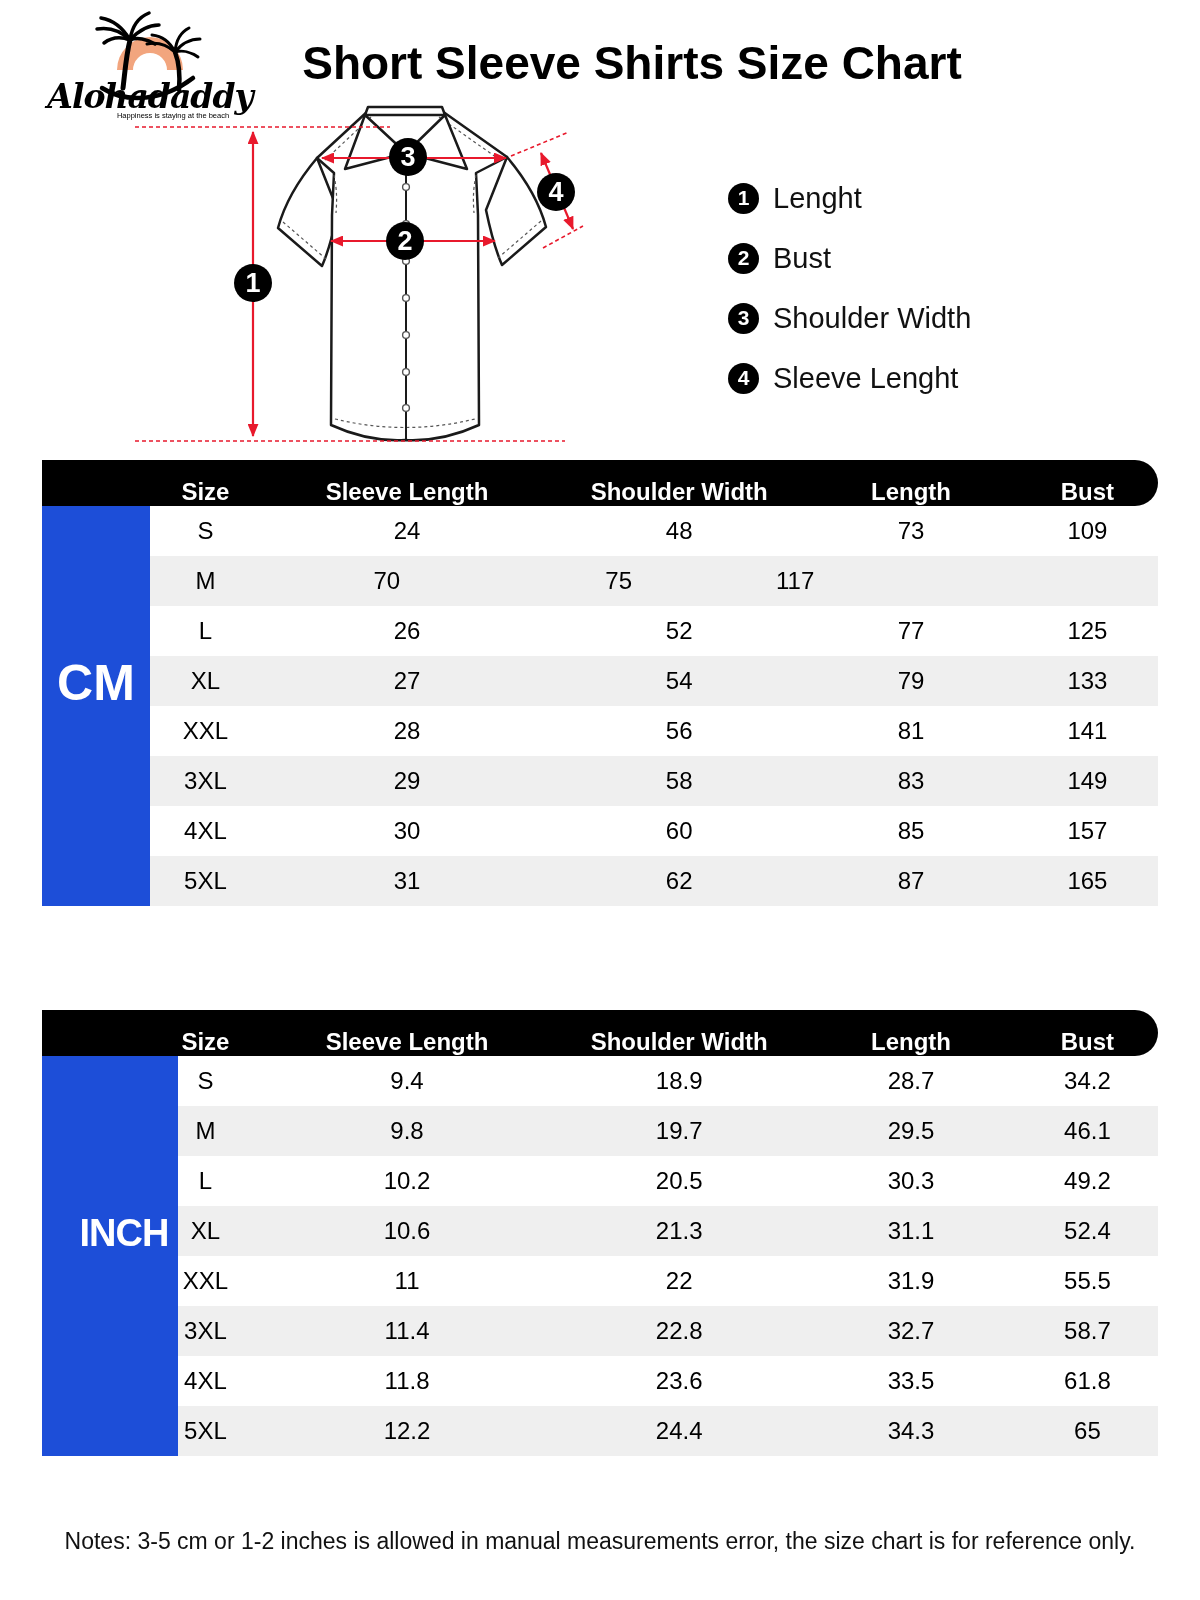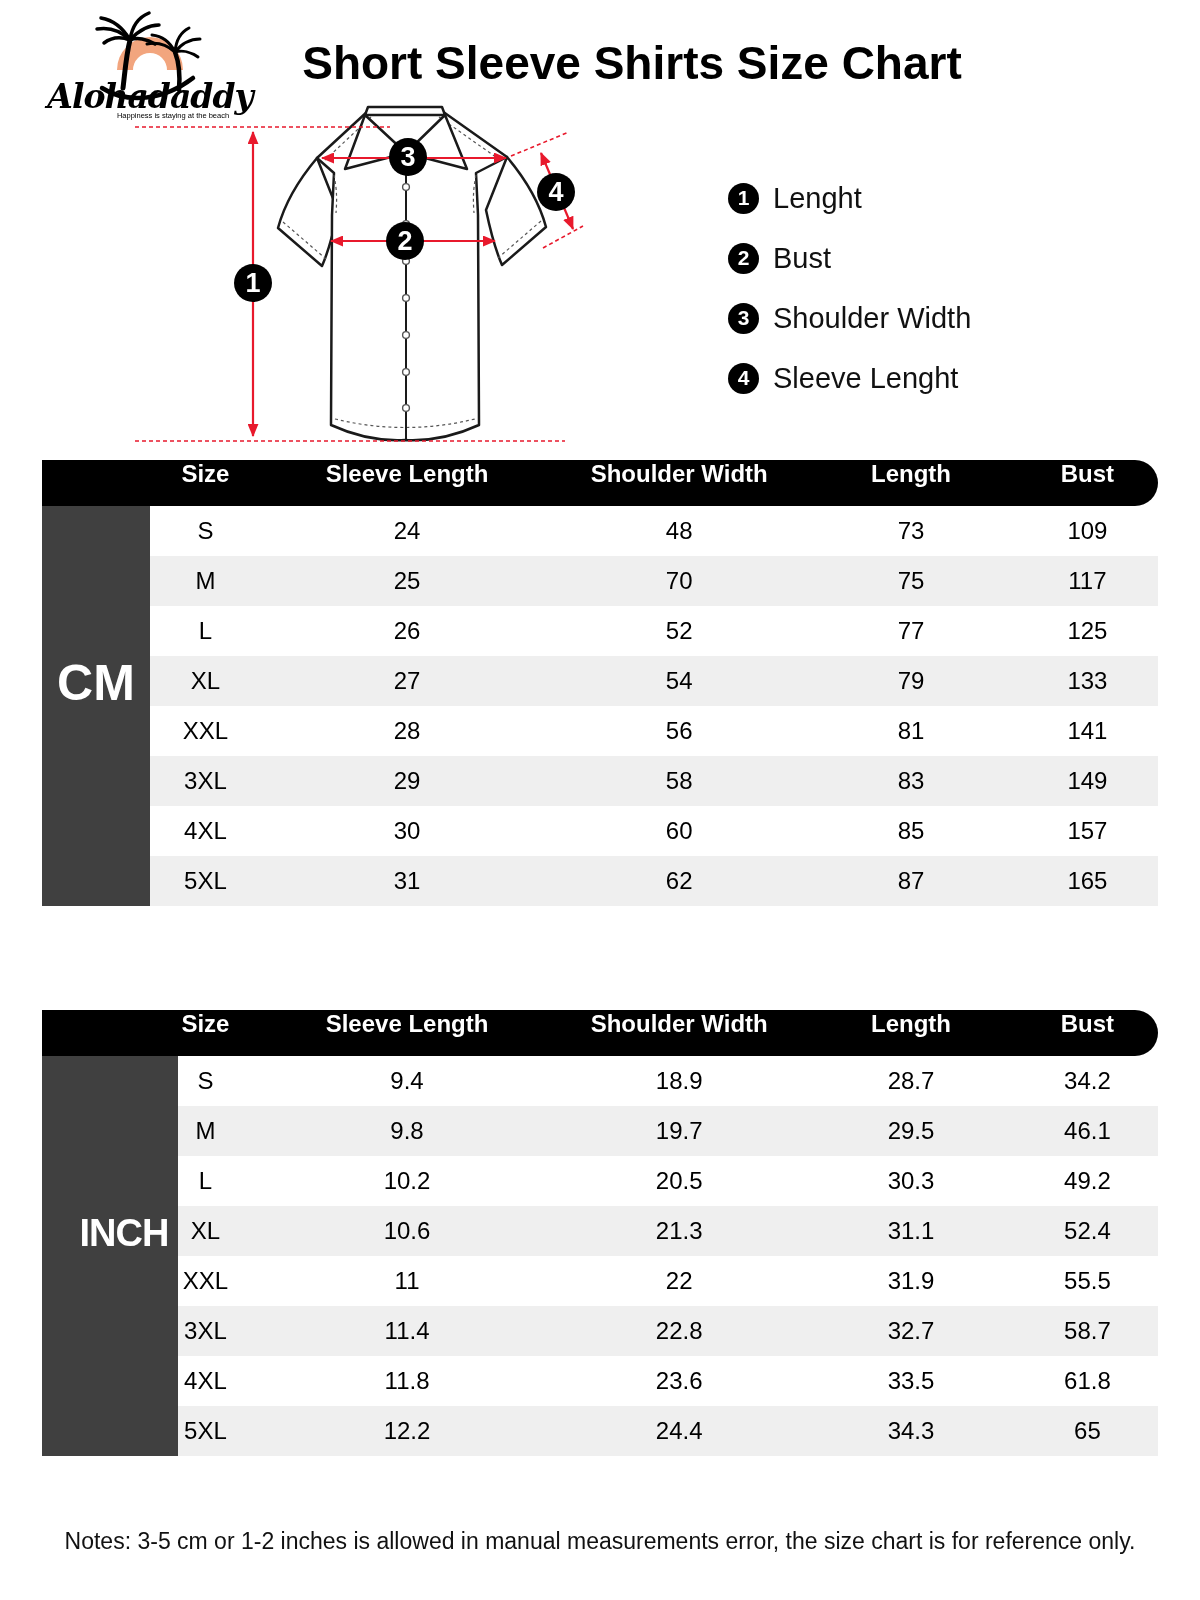--- a/index.html
+++ b/index.html
@@ -23,28 +23,28 @@
     width:31px;height:31px;border-radius:50%;background:#000;color:#fff;
     font-weight:bold;font-size:21px;display:flex;align-items:center;justify-content:center;
     flex:0 0 31px;
   }
   .llabel{font-size:29px;color:#111;}
   
   .size-table{position:absolute;left:42px;width:1116px;height:446px;}
   .size-table.cm{top:460px;}
   .size-table.inch{top:1010px;}
   .unit-band{
-    position:absolute;left:0;top:0;bottom:0;width:108px;background:#404040;
+    position:absolute;left:0;top:0;bottom:0;width:108px;background:#1d4ed8;
     display:flex;align-items:center;justify-content:center;color:#fff;font-weight:bold;
   }
   .size-table.cm .unit-band{font-size:50px;}
   .size-table.inch .unit-band{font-size:38px;letter-spacing:-1px;padding-left:28px;}
   .thead{
     position:relative;height:46px;background:#000;border-radius:0 24px 24px 0;
-    display:flex;align-items:flex-start;padding-left:108px;box-sizing:border-box;z-index:2;
+    display:flex;align-items:flex-end;padding-left:108px;box-sizing:border-box;z-index:2;
   }
   .tbody{margin-left:108px;}
   .trow{display:flex;align-items:center;height:50px;background:#fff;}
   .trow.alt{background:#efefef;}
   .tcell{text-align:center;font-size:24px;color:#000;}
   .hcell{color:#fff;font-weight:bold;font-size:24px;}
   .c0{width:11%;} .c1{width:29%;} .c2{width:25%;} .c3{width:21%;} .c4{width:14%;}
   
   .notes{
     position:absolute;left:0;top:1528px;width:1200px;text-align:center;
@@ -192,21 +192,20 @@
   <div class="tbody">
       <div class="trow">
         <div class="tcell c0">S</div>
         <div class="tcell c1">24</div>
         <div class="tcell c2">48</div>
         <div class="tcell c3">73</div>
         <div class="tcell c4">109</div>
       </div>
       <div class="trow alt">
         <div class="tcell c0">M</div>
-        <div class="tcell c1">25</div>
         <div class="tcell c2">70</div>
         <div class="tcell c3">75</div>
         <div class="tcell c4">117</div>
       </div>
       <div class="trow">
         <div class="tcell c0">L</div>
         <div class="tcell c1">26</div>
         <div class="tcell c2">52</div>
         <div class="tcell c3">77</div>
         <div class="tcell c4">125</div>

